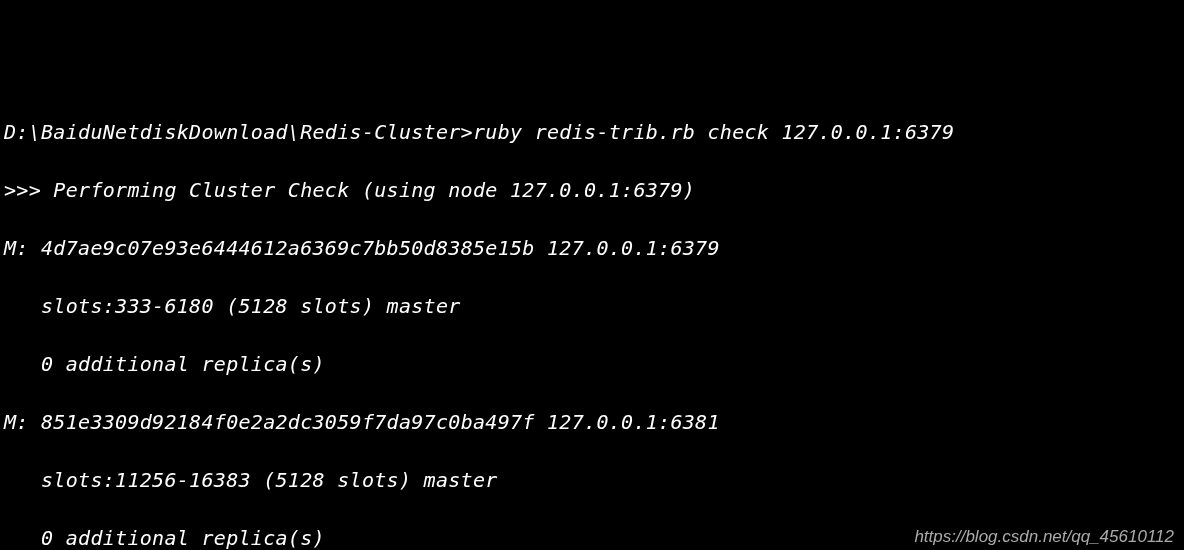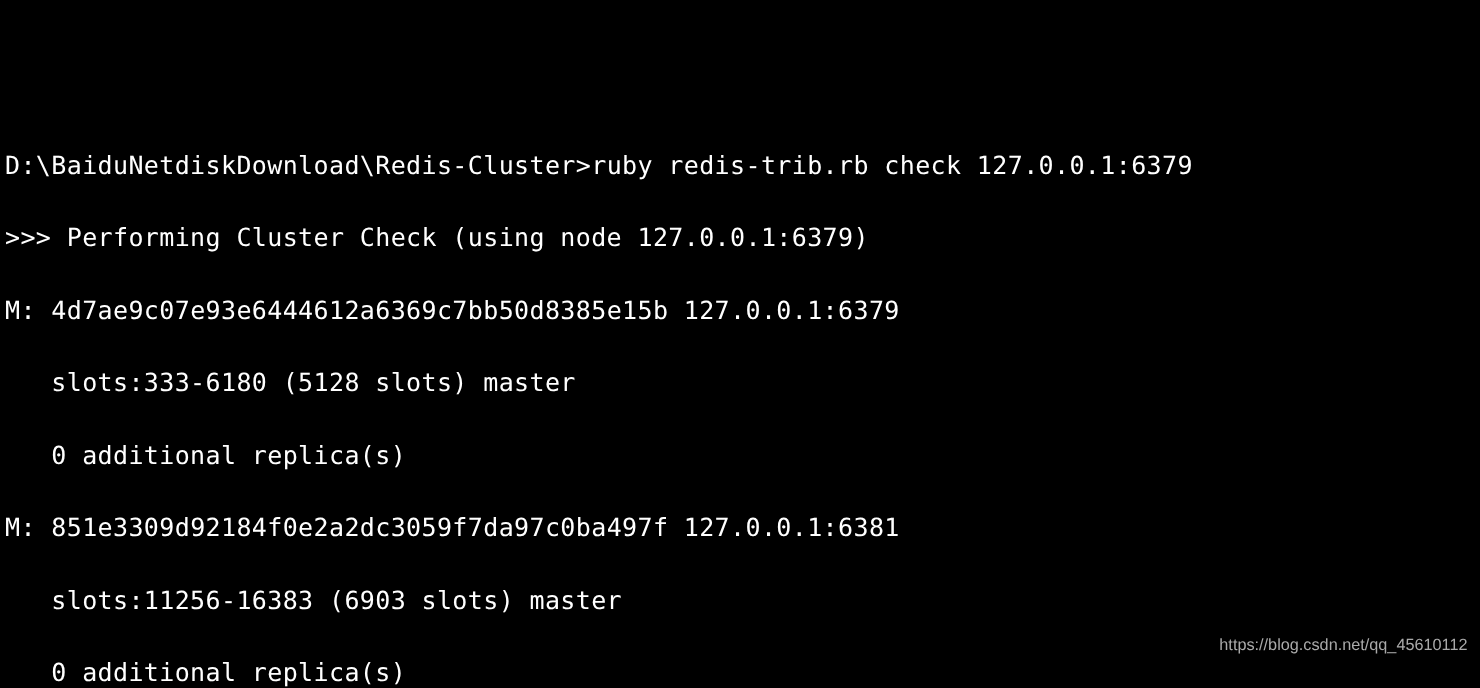--- a/index.html
+++ b/index.html
@@ -1,58 +1,59 @@
 <!DOCTYPE html>
 <html><head>
   <meta charset="utf-8">
   <style>
     * {
       margin: 0;
       padding: 0;
       box-sizing: border-box;
+      font-style: italic;
     }
     body {
       background: #000;
       color: #fff;
       font-family: 'NSimSun', 'SimSun', 'Consolas', monospace;
       font-size: 20px;
       line-height: 1.45;
       padding: 2px 4px;
       width: 1184px;
       height: 550px;
       overflow: hidden;
       position: relative;
       white-space: pre;
       letter-spacing: 0.3px;
     }
     .line {
       display: block;
     }
     .watermark {
       position: absolute;
-      bottom: 24px;
+      bottom: 0;
       right: 10px;
-      font-size: 13px;
+      font-size: 17px;
       color: #aaa;
       font-family: Arial, sans-serif;
       letter-spacing: 0;
     }
   </style>
 </head>
 <body>
 
 
 
 <span class="line"><span>D:\BaiduNetdiskDownload\Redis-Cluster&gt;</span><span>ruby redis-trib.rb check 127.0.0.1:6379</span></span>
 <span class="line">&gt;&gt;&gt; Performing Cluster Check (using node 127.0.0.1:6379)</span>
 <span class="line"><span>M:</span> <span>4d7ae9c07e93e6444612a6369c7bb50d8385e15b</span> <span>127.0.0.1:6379</span></span>
 <span class="line">   slots:333-6180 (5128 slots) master</span>
 <span class="line">   0 additional replica(s)</span>
 <span class="line"><span>M:</span> <span>851e3309d92184f0e2a2dc3059f7da97c0ba497f</span> <span>127.0.0.1:6381</span></span>
-<span class="line">   slots:11256-16383 (6903 slots) master</span>
+<span class="line">   slots:11256-16383 (5128 slots) master</span>
 <span class="line">   0 additional replica(s)</span>
 
 
 
 
 
 
 
 
 

